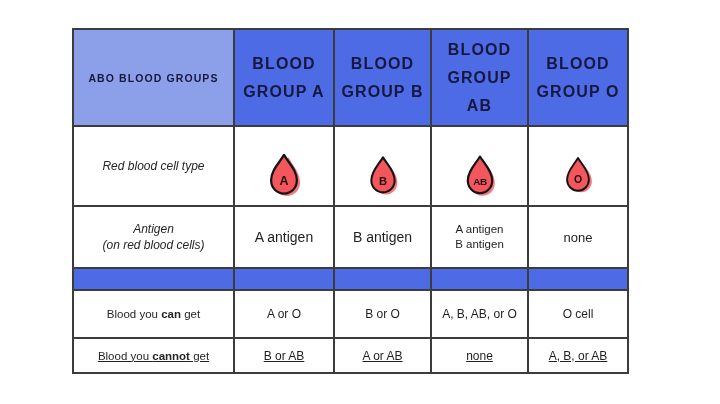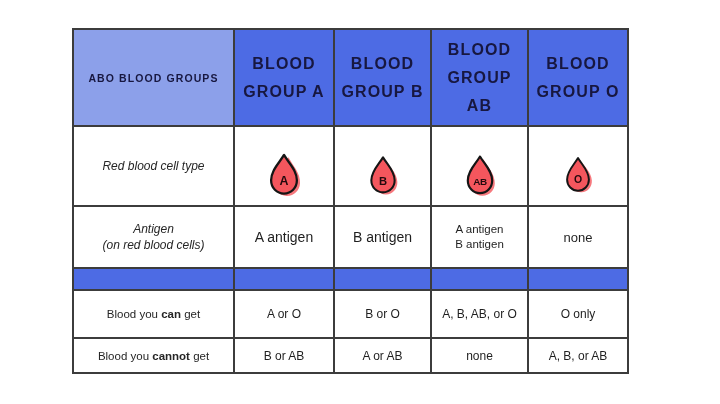--- a/index.html
+++ b/index.html
@@ -37,21 +37,21 @@
     vertical-align:middle;
     padding:2px 4px;
     white-space:pre-line;
   }
   tr.r-header{height:56px;padding-left:40px;}
   tr.r-drops{height:68px;}
   tr.r-antigen{height:57px;}
   tr.r-antibodies{height:57px;}
   tr.r-divider{height:20px;}
   tr.r-can{height:45px;border-radius:7px;}
-  tr.r-cannot{height:32px;}
+  tr.r-cannot{height:32px;text-decoration:underline;}
 
   th.corner{
     background:var(--corner-blue);
     color:var(--header-text);
     font-size:10.5px;font-weight:700;letter-spacing:1.1px;
   }
   th.col-head{
     background:var(--header-blue);
     color:var(--header-text);
     font-size:16px;font-weight:700;letter-spacing:1.1px;
@@ -162,21 +162,21 @@
       <td class="divider-cell"></td>
       <td class="divider-cell"></td>
       <td class="divider-cell"></td>
     </tr>
 
     <tr class="r-can">
       <td class="row-label-sm"><span>Blood you </span><b>can</b><span> get</span></td>
       <td class="val-xs">A or O</td>
       <td class="val-xs">B or O</td>
       <td class="val-xs">A, B, AB, or O</td>
-      <td class="val-xs">O only</td>
+      <td class="val-xs">O cell</td>
     </tr>
 
     <tr class="r-cannot">
       <td class="row-label-sm"><span>Blood you </span><b>cannot</b><span> get</span></td>
       <td class="val-xs">B or AB</td>
       <td class="val-xs">A or AB</td>
       <td class="val-xs">none</td>
       <td class="val-xs">A, B, or AB</td>
     </tr>
   </tbody>

